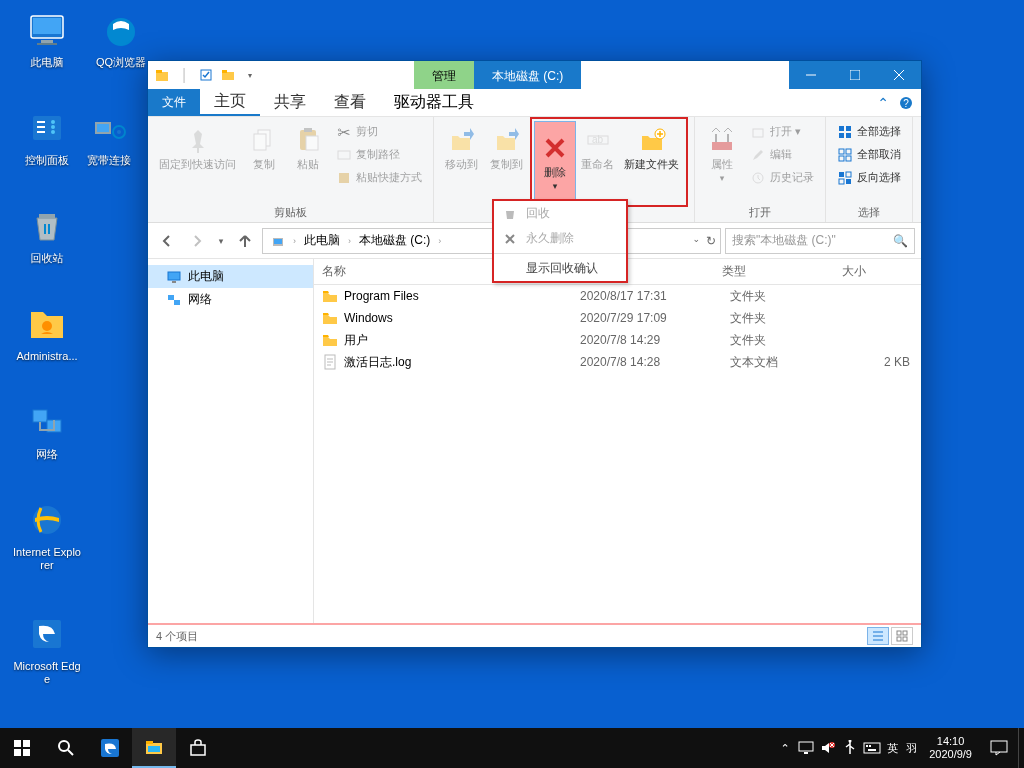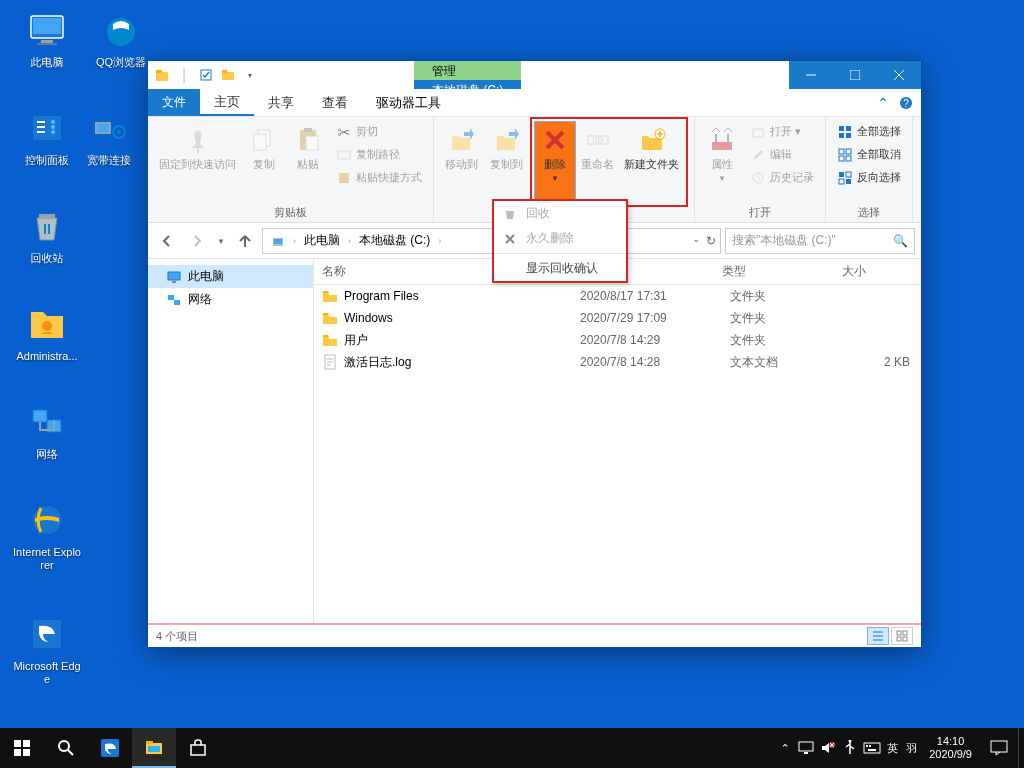--- a/index.html
+++ b/index.html
@@ -14,41 +14,41 @@
 .tb-item { width: 44px; height: 40px; display: flex; align-items: center; justify-content: center; cursor: pointer; }
 .tb-right { margin-left: auto; display: flex; align-items: center; height: 100%; }
 .tb-clock { text-align: center; font-size: 11px; padding: 0 8px; line-height: 1.2; }
 .tb-lang { font-size: 11px; padding: 0 4px; }
 
 .window { position: absolute; left: 147px; top: 60px; width: 775px; height: 588px; background: #fff; box-shadow: 0 6px 30px rgba(0,0,0,.4); border: 1px solid #004f9e; display: flex; flex-direction: column; }
 
 .titlebar { height: 28px; background: #fff; display: flex; align-items: stretch; }
 .qat { display: flex; align-items: center; padding: 0 6px; gap: 6px; }
 .qat .q { width: 16px; height: 16px; display: flex; align-items: center; justify-content: center; }
-.title-tabs { display: flex; align-items: stretch; flex-direction: column; }
+.title-tabs { display: flex; align-items: stretch; }
 .ttab { padding: 0 18px; display: flex; align-items: center; font-size: 12px; color: #000; border-top: 2px solid transparent; }
 .ttab.context { background: #8fd389; color: #000; }
 .ttab.active { background: #1979ca; color: #fff; }
 .win-controls { margin-left: auto; display: flex; }
 .win-btn { width: 44px; display: flex; align-items: center; justify-content: center; color: #000; cursor: pointer; }
 .win-btn.blue { background: #1979ca; color: #fff; }
 
 .ribbon-tabs { height: 28px; background: #fff; border-bottom: 1px solid #e5e5e5; display: flex; align-items: stretch; padding-left: 0; }
 .filetab { background: #1979ca; color: #fff; padding: 0 14px; display: flex; align-items: center; font-size: 12px; cursor: pointer; }
-.rtab { padding: 0 14px; display: flex; align-items: center; font-size: 13px; color: #333; cursor: pointer; }
+.rtab { padding: 0 14px; display: flex; align-items: center; font-size: 16px; color: #333; cursor: pointer; }
 .rtab.context { color: #000; }
 .help-right { margin-left: auto; display: flex; align-items: center; padding-right: 8px; gap: 10px; color: #1979ca; }
 
 .ribbon { height: 106px; background: #f5f6f7; border-bottom: 1px solid #ddd; display: flex; }
 .rgroup { border-right: 1px solid #e3e3e3; padding: 4px 6px 2px; display: flex; flex-direction: column; }
 .rgroup-body { flex: 1; display: flex; gap: 2px; }
 .rgroup-label { text-align: center; font-size: 11px; color: #666; margin-top: 2px; }
 .rbtn { display: flex; flex-direction: column; align-items: center; padding: 2px 4px; cursor: pointer; border: 1px solid transparent; }
 .rbtn.disabled { opacity: .45; cursor: default; }
-.rbtn.selected { background: #f97316; border-color: #7cb3e8; }
+.rbtn.selected { background: #fca5a5; border-color: #7cb3e8; justify-content: center; }
 .rbtn .ri { width: 32px; height: 32px; display: flex; align-items: center; justify-content: center; margin-bottom: 2px; }
 .rbtn .rt { font-size: 11px; color: #333; text-align: center; line-height: 1.2; }
 .rbtn.sm { flex-direction: row; height: 22px; padding: 0 4px; gap: 4px; }
 .rbtn.sm .ri { width: 16px; height: 16px; margin: 0; }
 .rbtn.sm .rt { white-space: nowrap; }
 .rcol { display: flex; flex-direction: column; justify-content: flex-start; gap: 1px; }
 
 .highlight-box { border: 2px solid #d62424; }
 
 .dropdown { position: absolute; left: 492px; top: 199px; width: 136px; background: #fff; border: 1px solid #bababa; box-shadow: 2px 2px 4px rgba(0,0,0,.2); z-index: 100; }

